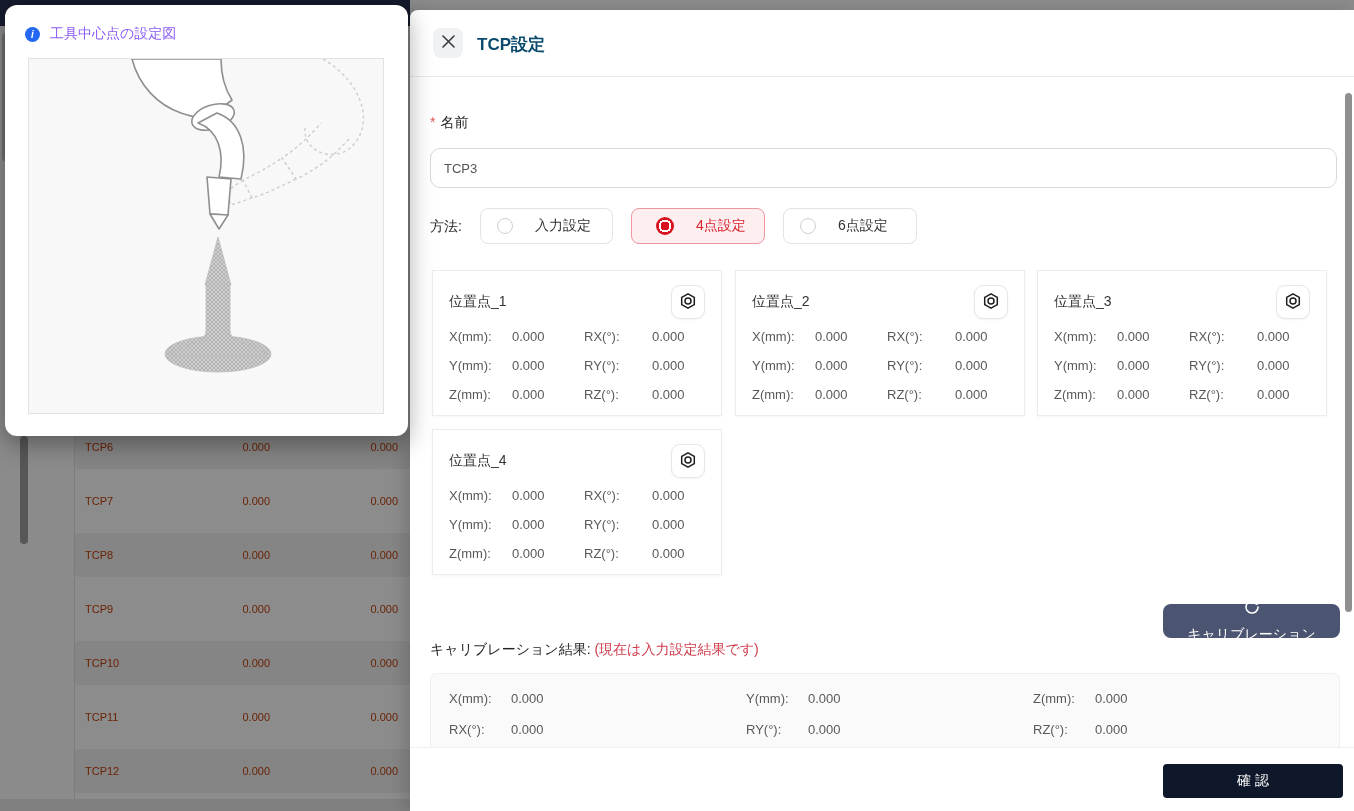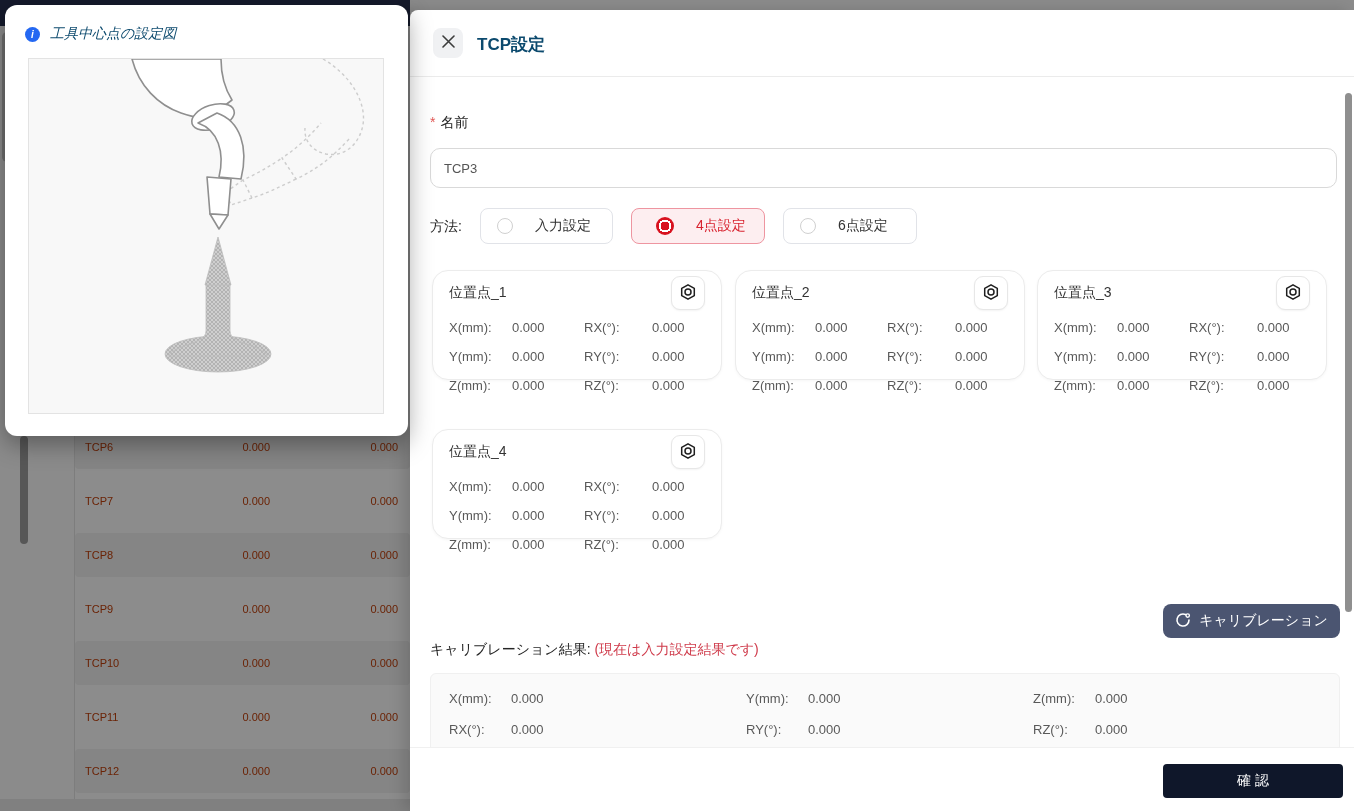--- a/index.html
+++ b/index.html
@@ -32,45 +32,45 @@
   .req-mark { color:#e25653; margin-right:5px; }
   .name-input { position:absolute; left:20px; top:138px; width:907px; height:40px; border:1px solid #d9d9d9; border-radius:10px; padding:12px 13px; font-size:13px; color:#555; font-family:"Liberation Sans","DejaVu Sans",sans-serif; outline:none; background:#fff; }
 
   .method-label { position:absolute; left:20px; top:198px; height:36px; line-height:36px; font-size:14px; color:#262626; }
   .method-opt { position:absolute; top:198px; height:36px; display:flex; align-items:center; gap:22px; padding:0 16px; background:#fff; border:1px solid #e1e3e8; border-radius:8px; font-size:14px; color:#333; cursor:pointer; }
   .method-opt.sel { background:#fdeef0; border-color:#ee95a0; color:#d8232f;padding-left:24px; }
   .radio { width:16px; height:16px; border-radius:50%; border:1px solid #d0d0d0; background:#fff; }
   .radio.sel { width:18px; height:18px; border:none;
     background:radial-gradient(circle, #d8121f 0 4.5px, #fff 4.5px 6.5px, #d8121f 6.5px 9px); }
 
-  .pt-card { position:absolute; width:290px; height:110px; background:#fff; border:1px solid #ececec; border-radius:16px; box-shadow:0 1px 3px rgba(0,0,0,0.04); padding:5px 16px; }
+  .pt-card { position:absolute; width:290px; height:146px; background:#fff; border:1px solid #ececec; border-radius:0; box-shadow:0 1px 3px rgba(0,0,0,0.04); padding:14px 16px; }
   .pt-card .pt-head { display:flex; align-items:center; justify-content:space-between; }
   .pt-title { font-size:14px; color:#333; }
   .gear-btn { width:34px; height:34px; border:1px solid #e7e7e7; background:#fff; border-radius:9px; cursor:pointer; display:flex; align-items:center; justify-content:center; box-shadow:0 1px 2px rgba(0,0,0,0.05); }
   .pt-grid { margin-top:8px; display:grid; grid-template-columns:63px 72px 68px 1fr; row-gap:9px; font-size:13px; color:#595959; line-height:20px; }
 
-  .calib-btn { position:absolute; left:753px; top:594px; width:177px; height:34px; background:#4b5571; color:#fff; border:none; border-radius:8px; font-size:14px; display:flex; align-items:center; justify-content:center; gap:8px; cursor:pointer; font-family:"Liberation Sans","DejaVu Sans",sans-serif; }
+  .calib-btn { position:absolute; left:753px; top:594px; width:177px; height:34px; background:#4b5571; color:#fff; border:none; border-radius:8px; font-size:14px; display:flex; align-items:center; justify-content:center; gap:8px; cursor:pointer; font-family:"Liberation Sans","DejaVu Sans",sans-serif;flex-direction:column; }
 
   .result-title { position:absolute; left:20px; top:631px; font-size:14px; color:#262626; }
   .result-note { color:#cf3a4a; }
   .result-card { position:absolute; left:20px; top:663px; width:910px; height:100px; background:#fafafa; border:1px solid #f0f0f0; border-radius:6px; padding:15px 18px; display:grid; grid-template-columns:297px 287px 1fr; }
   .result-col { display:flex; flex-direction:column; gap:11px; }
   .result-pair { display:flex; font-size:13px; color:#595959; line-height:20px; }
   .result-pair .rlabel { width:62px; }
 
   .drawer-footer { position:absolute; left:0; top:737px; width:100%; height:64px; background:#fff; border-top:1px solid #f0f0f0; }
   .confirm-btn { position:absolute; left:753px; top:16px; width:180px; height:34px; background:#0f172a; color:#fff; border:none; border-radius:4px; font-size:14px; cursor:pointer; font-family:"Liberation Sans","DejaVu Sans",sans-serif; }
 
   .drawer-scrollbar { position:absolute; left:935px; top:83px; width:7px; height:519px; background:#8f8f8f; border-radius:4px; }
 
   
   .popup { position:absolute; left:5px; top:5px; width:403px; height:431px; background:#fff; border-radius:12px; box-shadow:0 8px 24px rgba(0,0,0,0.35); z-index:20; }
   .popup-head { display:flex; align-items:center; gap:10px; padding:20px 20px 0 20px; }
   .info-dot { width:15px; height:15px; border-radius:50%; background:#2468f2; color:#fff; font-size:10px; font-weight:bold; display:flex; align-items:center; justify-content:center; font-style:italic; }
-  .popup-title { font-size:14px; color:#0c4a6e;font-style:italic; }
+  .popup-title { font-size:14px; color:#8b5cf6; }
   .popup-img { position:absolute; left:23px; top:53px; width:356px; height:356px; background:#f8f8f8; border:1px solid #e3e3e3; }
 </style>
 </head>
 <body>
 
 <div class="screen">
 
   <div class="underlay">
     <div class="topbar"></div>
     <div class="side-panel"></div>

